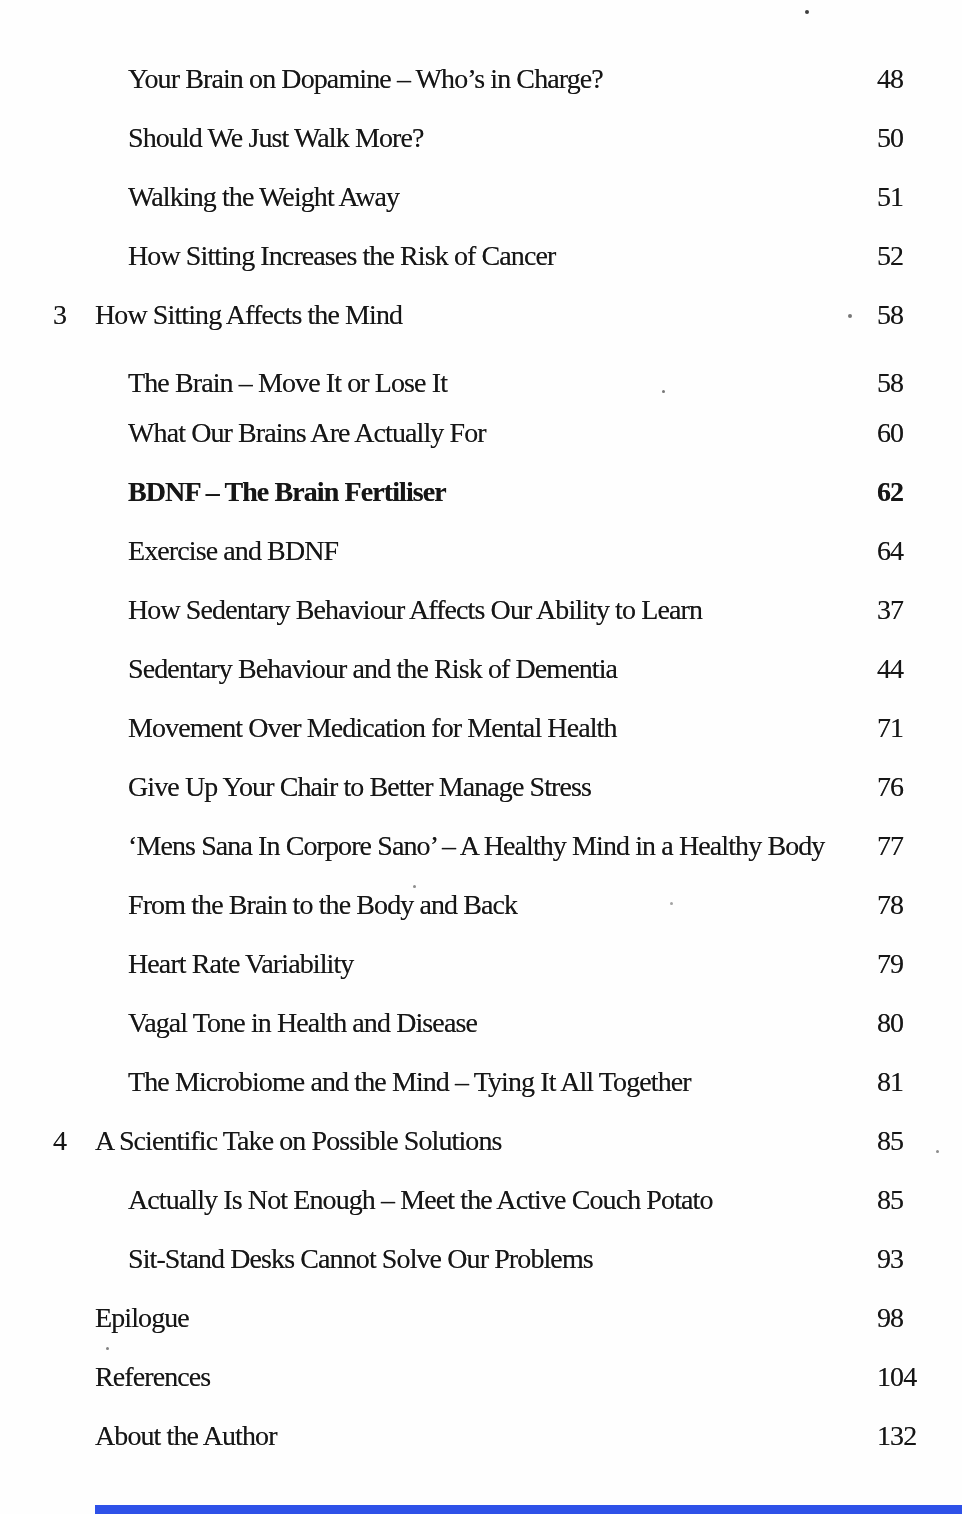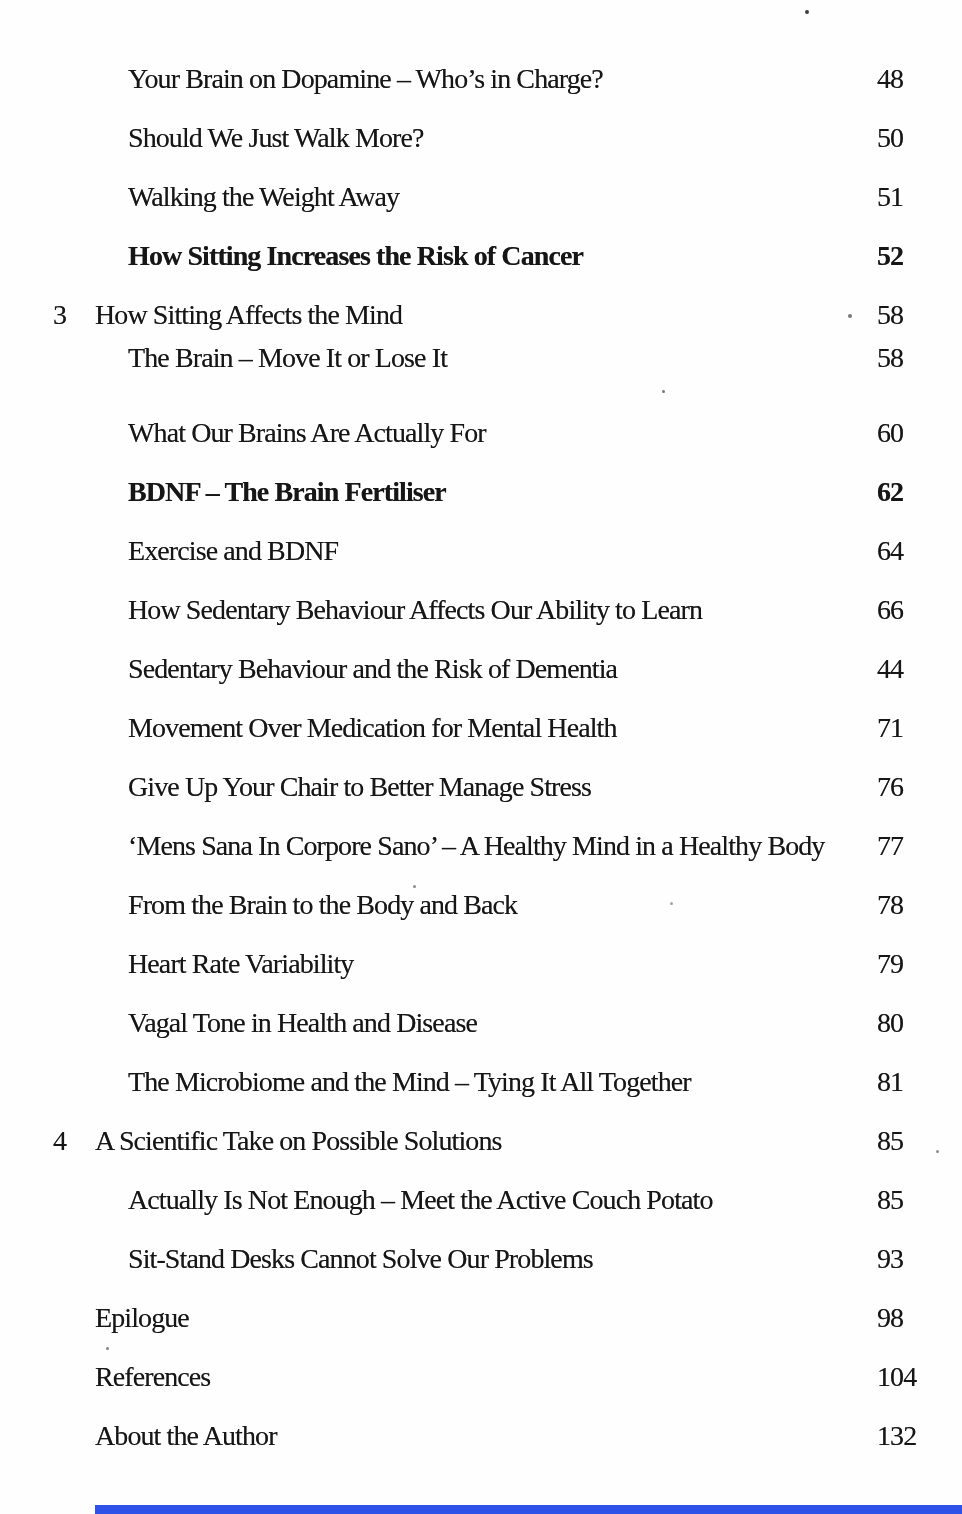--- a/index.html
+++ b/index.html
@@ -67,48 +67,48 @@
         <span class="page-num">48</span>
       </div>
       <div class="row section" style="top: 118px;">
         <span class="title">Should We Just Walk More?</span>
         <span class="page-num">50</span>
       </div>
       <div class="row section" style="top: 177px;">
         <span class="title">Walking the Weight Away</span>
         <span class="page-num">51</span>
       </div>
-      <div class="row section" style="top: 236px; font-weight: bold;">
+      <div class="row section" style="top: 236px;">
         <span class="title">How Sitting Increases the Risk of Cancer</span>
         <span class="page-num">52</span>
       </div>
       <div class="row chapter" style="top: 295px;">
         <span class="num">3</span>
         <span class="title">How Sitting Affects the Mind</span>
         <span class="page-num">58</span>
       </div>
-      <div class="row section" style="top: 338px; align-items: flex-end;">
+      <div class="row section" style="top: 363px; align-items: flex-end;">
         <span class="title">The Brain – Move It or Lose It</span>
         <span class="page-num">58</span>
       </div>
       <div class="row section" style="top: 413px;">
         <span class="title">What Our Brains Are Actually For</span>
         <span class="page-num">60</span>
       </div>
       <div class="row section" style="top: 472px; font-weight: bold;">
         <span class="title">BDNF – The Brain Fertiliser</span>
         <span class="page-num">62</span>
       </div>
       <div class="row section" style="top: 531px;">
         <span class="title">Exercise and BDNF</span>
         <span class="page-num">64</span>
       </div>
       <div class="row section" style="top: 590px;">
         <span class="title">How Sedentary Behaviour Affects Our Ability to Learn</span>
-        <span class="page-num">66</span>
+        <span class="page-num">37</span>
       </div>
       <div class="row section" style="top: 649px; gap: 12px;">
         <span class="title">Sedentary Behaviour and the Risk of Dementia</span>
         <span class="page-num">44</span>
       </div>
       <div class="row section" style="top: 708px;">
         <span class="title">Movement Over Medication for Mental Health</span>
         <span class="page-num">71</span>
       </div>
       <div class="row section" style="top: 767px;">

